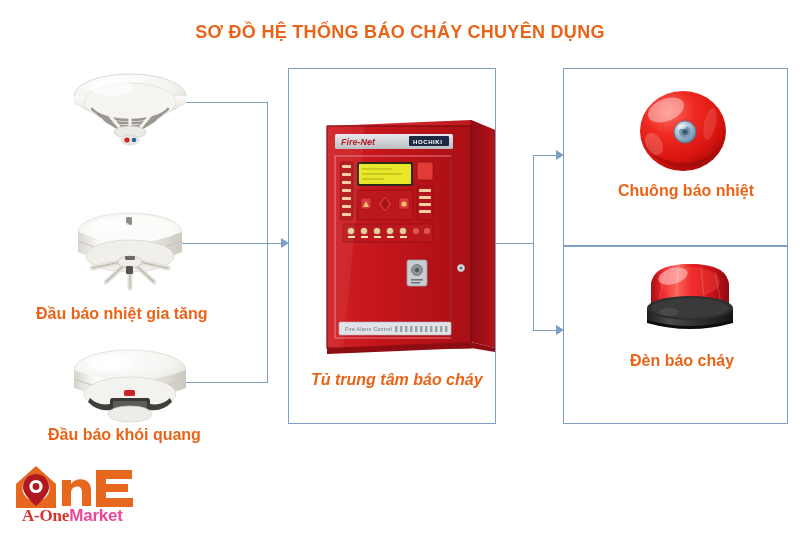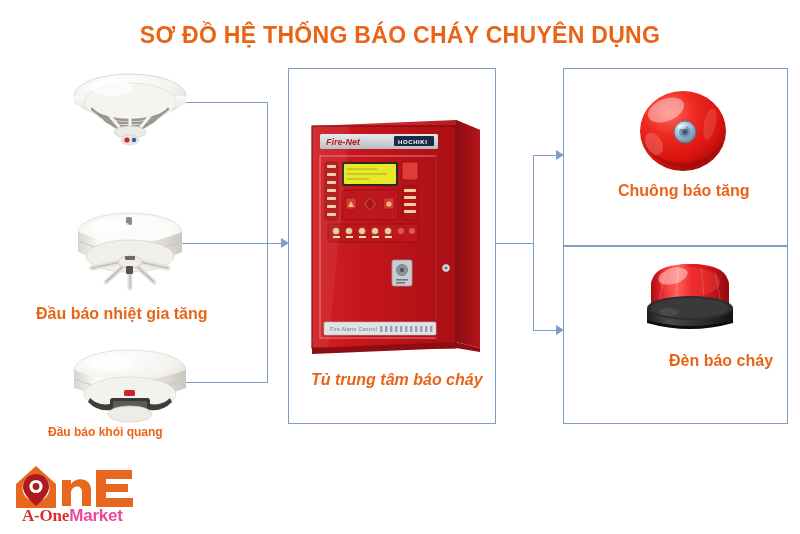--- a/index.html
+++ b/index.html
@@ -19,21 +19,21 @@
     overflow: hidden;
   }
 
   
   .title {
     position: absolute;
     left: 0;
     top: 22px;
     width: 800px;
     text-align: center;
-    font-size: 23px;
+    font-size: 18px;
     font-weight: bold;
     color: #ea6418;
     letter-spacing: 0.3px;
     white-space: nowrap;
   }
 
   
   .box {
     position: absolute;
     border: 1.6px solid #7d9fc4;
@@ -70,21 +70,21 @@
     width: 0; height: 0;
     border-top: 5px solid transparent;
     border-bottom: 5px solid transparent;
     border-left: 8px solid #7d9fc4;
   }
 
   
   .device { position: absolute; }
 
   
-  .panel-wrap { position: absolute; left: 306px; top: 100px; width: 180px; height: 270px; }
+  .panel-wrap { position: absolute; left: 321px; top: 100px; width: 180px; height: 270px; }
 
   
   .logo { position: absolute; left: 10px; top: 462px; width: 140px; height: 66px; }
   .logo-text {
     position: absolute;
     left: 12px;
     top: 44px;
     font-size: 17px;
     font-weight: bold;
     letter-spacing: -0.2px;
@@ -247,21 +247,21 @@
       <path d="M30 54 Q40 64 52 62 L52 56 Q40 58 32 50 Z" fill="#3f3e3b"></path>
       <path d="M114 54 Q104 64 92 62 L92 56 Q104 58 112 50 Z" fill="#3f3e3b"></path>
 
       <rect x="66" y="42" width="11" height="6" rx="1.5" fill="#c9252b"></rect>
 
       <ellipse cx="72" cy="66" rx="22" ry="8" fill="#eeece7" stroke="#d2cfc8" stroke-width="0.7"></ellipse>
 
       <ellipse cx="52" cy="16" rx="22" ry="7" fill="#ffffff" opacity="0.7"></ellipse>
     </svg>
   </div>
-  <div class="lbl" style="left:48px; top:426px; font-size:12px;">Đầu báo khói quang</div>
+  <div class="lbl" style="left:48px; top:426px; font-size:16px;">Đầu báo khói quang</div>
 
   <div class="panel-wrap">
     <svg viewBox="0 0 180 270" width="180" height="270">
       <defs>
         <linearGradient id="faceRed" x1="0" y1="0" x2="1" y2="0">
           <stop offset="0%" stop-color="#d22026"></stop>
           <stop offset="35%" stop-color="#c4161c"></stop>
           <stop offset="100%" stop-color="#a90f14"></stop>
         </linearGradient>
         <linearGradient id="sideRed" x1="0" y1="0" x2="1" y2="0">
@@ -415,21 +415,21 @@
       <ellipse cx="82" cy="36" rx="6" ry="16" fill="#ffffff" opacity="0.12" transform="rotate(12 82 36)"></ellipse>
 
       <circle cx="57" cy="44" r="11" fill="url(#hubGrad)"></circle>
       <circle cx="57" cy="44" r="11" fill="none" stroke="#4a6d8c" stroke-width="0.8"></circle>
       <circle cx="57" cy="44" r="6" fill="#7b97b2"></circle>
       <circle cx="57" cy="44" r="3.2" fill="#4f6f8c"></circle>
       <circle cx="57" cy="44" r="1.4" fill="#30485e"></circle>
       <ellipse cx="54" cy="39" rx="4" ry="2" fill="#ffffff" opacity="0.6"></ellipse>
     </svg>
   </div>
-  <div class="lbl" style="left:618px; top:182px; font-size:16px;">Chuông báo tăng</div>
+  <div class="lbl" style="left:618px; top:182px; font-size:16px;">Chuông báo nhiệt</div>
 
   <div class="device" style="left:639px; top:258px; width:102px; height:78px;">
     <svg viewBox="0 0 102 78" width="102" height="78">
       <defs>
         <linearGradient id="strobeDome" x1="0" y1="0" x2="1" y2="0">
           <stop offset="0%" stop-color="#a50d12"></stop>
           <stop offset="14%" stop-color="#e8262a"></stop>
           <stop offset="34%" stop-color="#ff6a63"></stop>
           <stop offset="52%" stop-color="#e51c20"></stop>
           <stop offset="78%" stop-color="#c8121a"></stop>
@@ -460,21 +460,21 @@
       <path d="M12 44 Q51 54 90 44 L90 50 Q51 60 12 50 Z" fill="#8e0a10" opacity="0.55"></path>
 
       <path d="M8 50 L8 64 Q51 76 94 64 L94 50 Q51 62 8 50 Z" fill="url(#strobeBase)"></path>
       <ellipse cx="51" cy="50" rx="43" ry="12" fill="#2e2e2e"></ellipse>
       <ellipse cx="51" cy="50" rx="39" ry="10" fill="#3a3a3a"></ellipse>
 
       <path d="M8 62 Q51 74 94 62 L94 65 Q51 77 8 65 Z" fill="#0d0d0d"></path>
       <ellipse cx="30" cy="54" rx="10" ry="4" fill="#6a6a6a" opacity="0.35"></ellipse>
     </svg>
   </div>
-  <div class="lbl" style="left:669px; top:352px; font-size:16px;text-align:center;">Đèn báo cháy</div>
+  <div class="lbl" style="left:630px; top:352px; font-size:16px;text-align:center;">Đèn báo cháy</div>
 
   <div class="logo">
     <svg viewBox="0 0 140 50" width="140" height="50">
 
       <path d="M6 46 L6 22 L26 4 L46 22 L46 46 Z" fill="#e8671f"></path>
 
       <circle cx="26" cy="26" r="13.5" fill="#ffffff"></circle>
 
       <g>
         <path d="M26 12 C18.5 12 13 17.6 13 25 C13 33.6 26 44 26 44 C26 44 39 33.6 39 25 C39 17.6 33.5 12 26 12 Z" fill="#b01a1e"></path>

